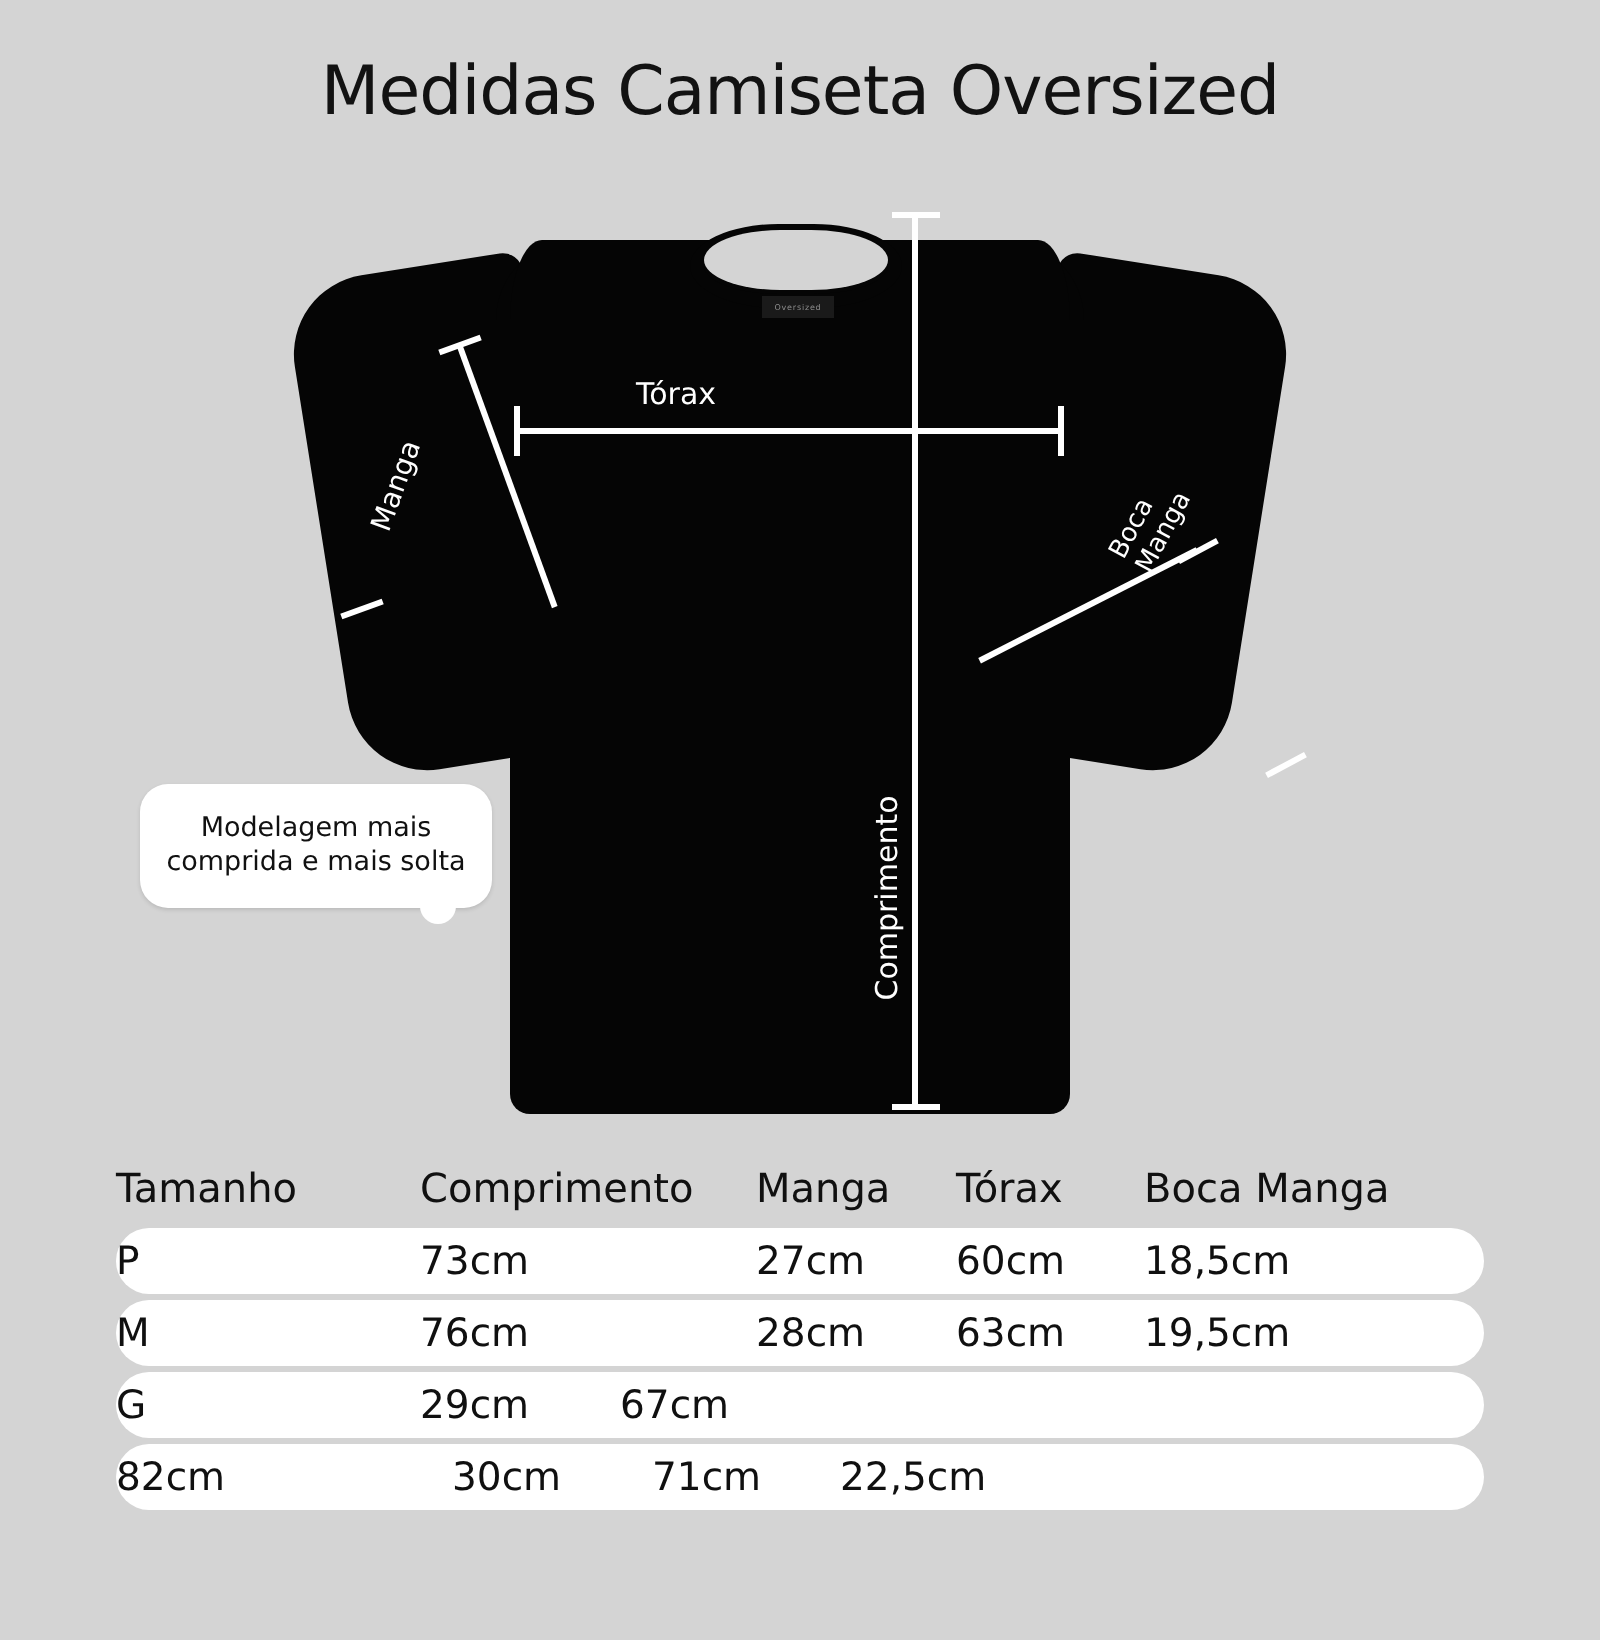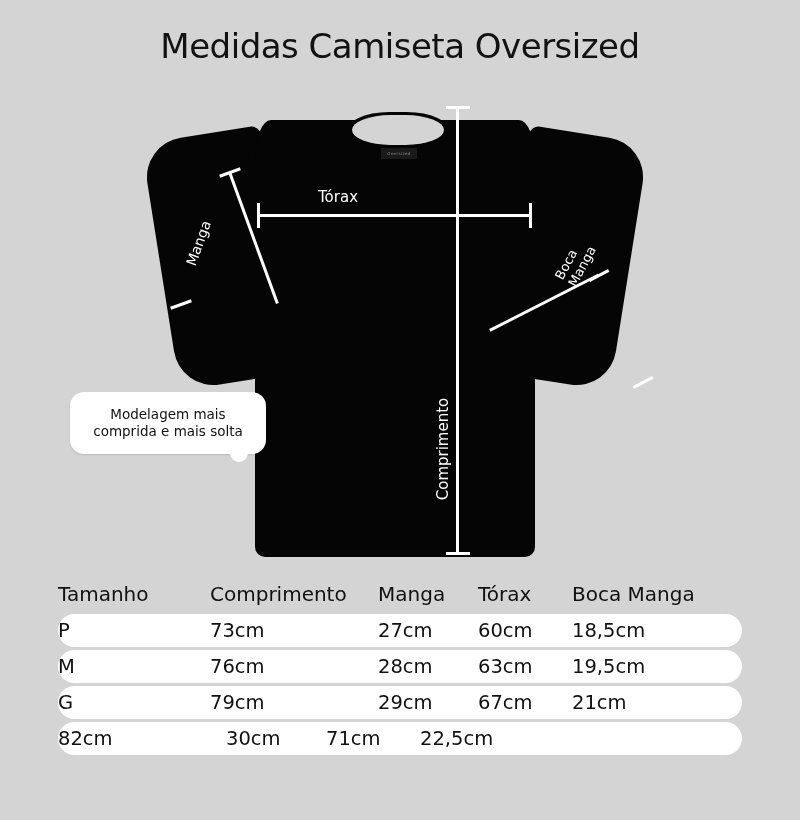--- a/index.html
+++ b/index.html
@@ -228,21 +228,21 @@
     white-space: nowrap;
   }
   .boca-label span { display: block; }
 
   
   .callout {
     position: absolute;
     left: 70px;
     top: 297px;
     width: 172px;
-    padding: 14px 12px;
+    padding: 14px 2px;
     background: #ffffff;
     border-radius: 14px;
     text-align: center;
     font-size: 13.5px;
     line-height: 17px;
     color: #111;
     box-shadow: 0 1px 2px rgba(0,0,0,0.12);
   }
   .callout::after {
     content: "";
@@ -356,24 +356,22 @@
   <div class="t-row t-body">
     <div class="t-cell c0">M</div>
     <div class="t-cell c1">76cm</div>
     <div class="t-cell c2">28cm</div>
     <div class="t-cell c3">63cm</div>
     <div class="t-cell c4">19,5cm</div>
   </div>
 
   <div class="t-row t-body">
     <div class="t-cell c0">G</div>
-    <div class="t-cell c1">79cm</div>
     <div class="t-cell c2">29cm</div>
     <div class="t-cell c3">67cm</div>
-    <div class="t-cell c4">21cm</div>
   </div>
 
   <div class="t-row t-body">
     <div class="t-cell c1">82cm</div>
     <div class="t-cell c2">30cm</div>
     <div class="t-cell c3">71cm</div>
     <div class="t-cell c4">22,5cm</div>
   </div>
 
 </div>

